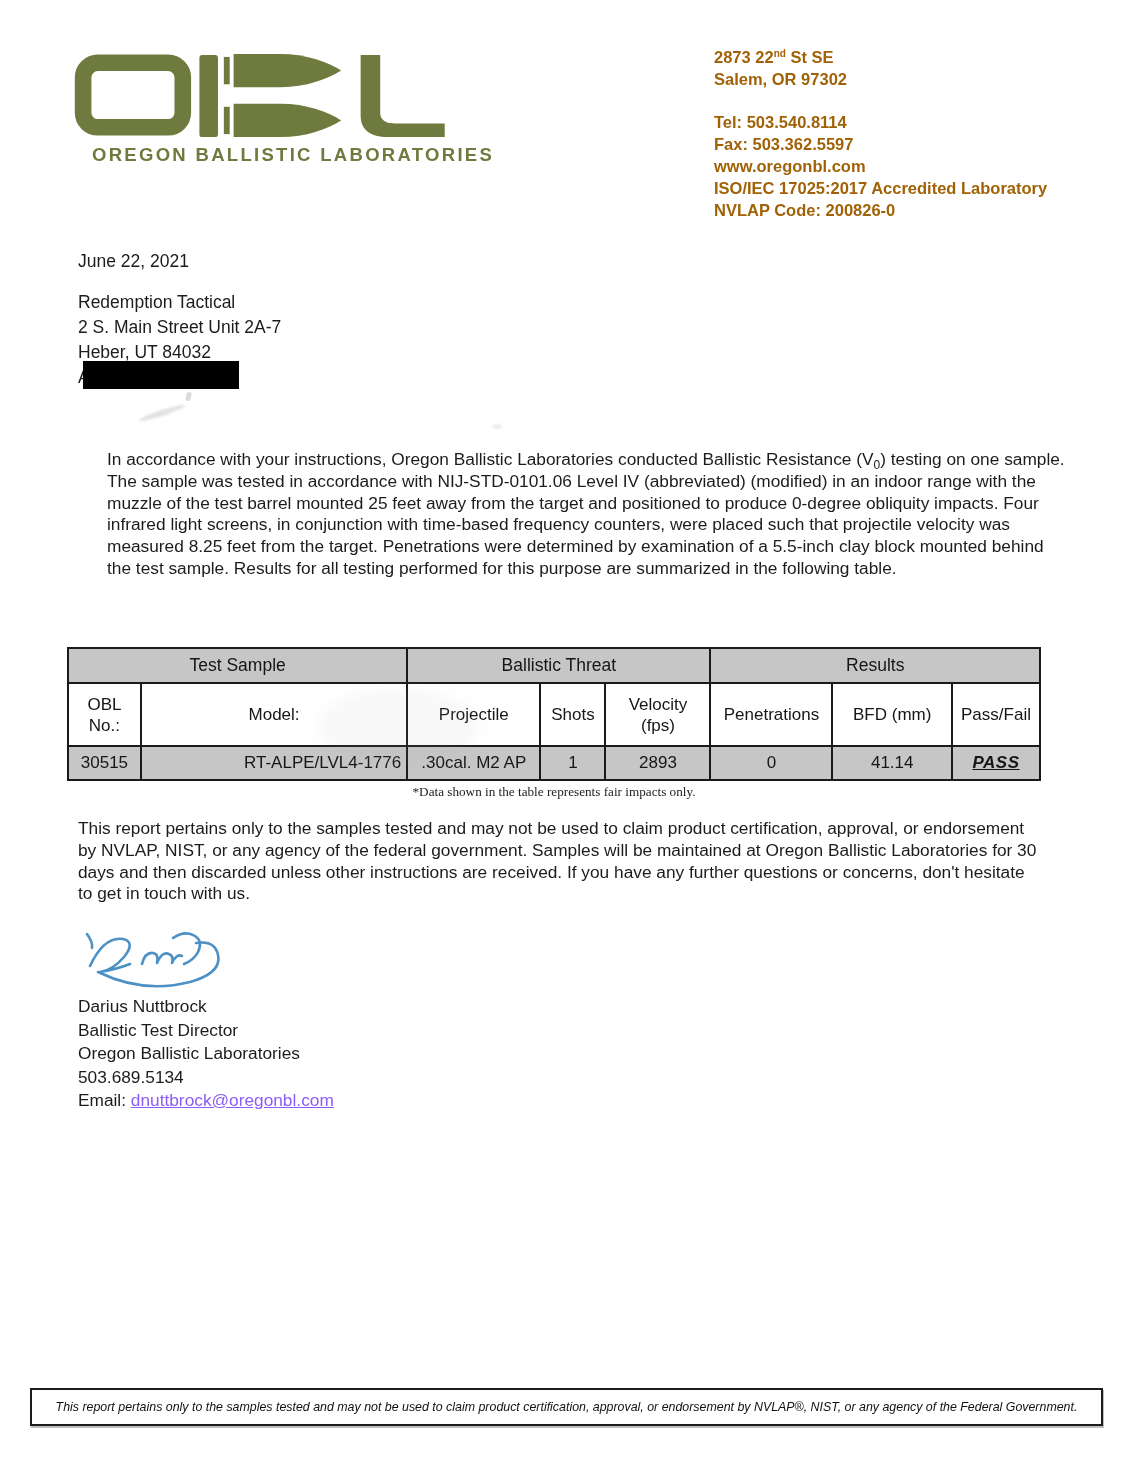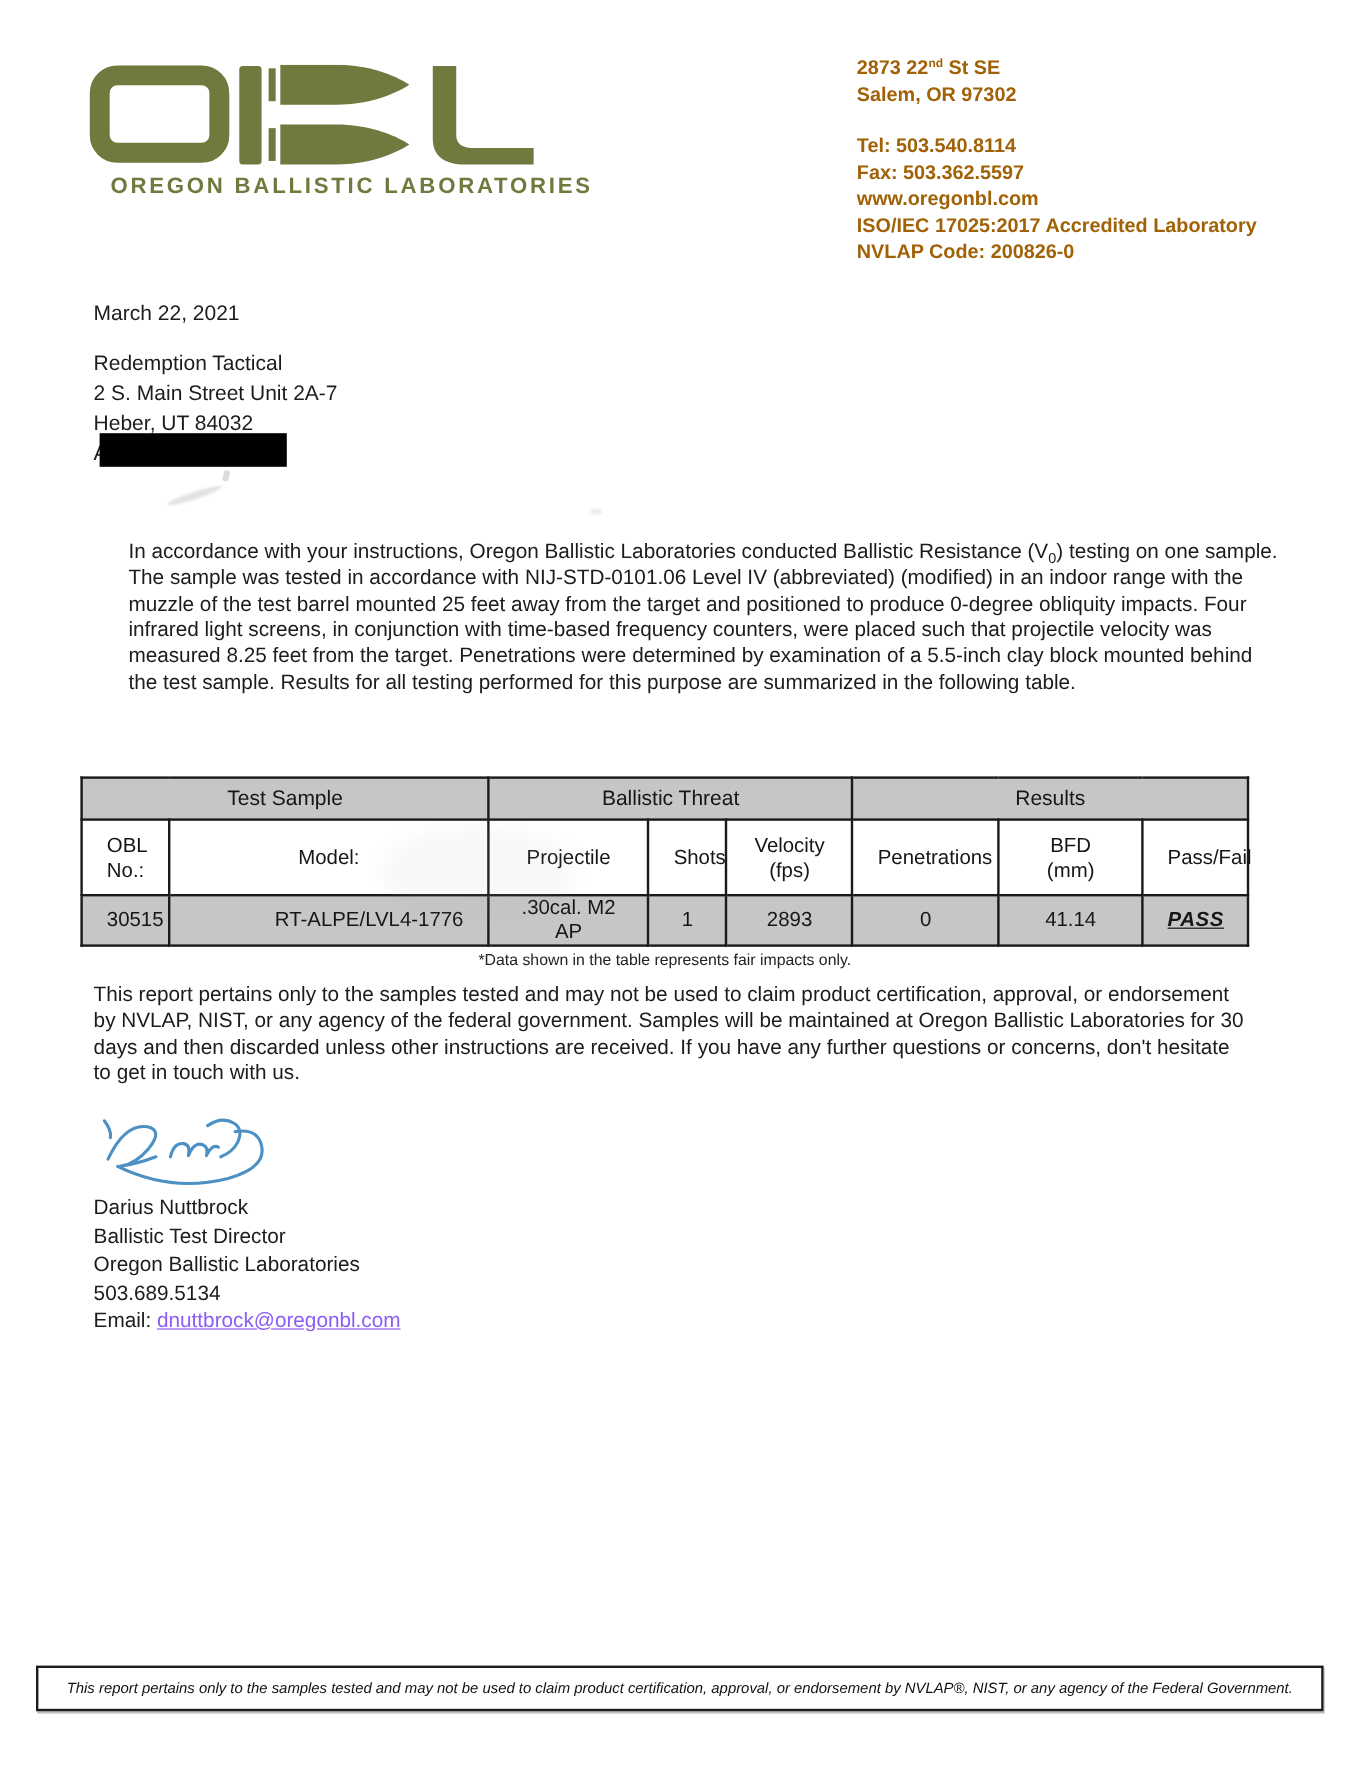--- a/index.html
+++ b/index.html
@@ -27,27 +27,27 @@
              margin-left:-7px;margin-top:-4px;}
 
   
   .body-copy{position:absolute;left:78px;top:449px;width:965px;font-size:17.3px;line-height:21.8px;margin-left:29px;}
   .body-copy p{margin:0;}
   .body-copy sub{font-size:12px;line-height:0;}
 
   
   .table-wrap{position:absolute;left:67px;top:647px;width:974px;}
   table{width:100%;border-collapse:collapse;table-layout:fixed;font-size:17px;color:#161616;}
-  th,td{border:2px solid #1a1a1a;text-align:center;font-weight:normal;padding:0 20px;}
+  th,td{border:2px solid #1a1a1a;text-align:center;font-weight:normal;padding:0 5px;}
   .group-row th{background:#c6c6c6;height:33px;font-size:17.5px;}
   .col-row th{background:#ffffff;height:61px;line-height:21px;}
   .data-row td{background:#c6c6c6;height:32px;}
   td.left{text-align:right;padding-left:10px;}
   td.pass{font-weight:bold;font-style:italic;text-decoration:underline;letter-spacing:.5px;}
-  .footnote{margin-top:3px;text-align:center;font-size:13.2px;color:#222;}
+  .footnote{margin-top:3px;text-align:center;font-size:13.2px;color:#222;font-family:Liberation Serif, serif;}
 
   
   .para3{position:absolute;left:78px;top:818px;width:965px;font-size:17.3px;
          line-height:21.8px;margin:0;}
 
   
   .signature{position:absolute;left:80px;top:922px;width:156px;height:72px;}
   .sig-block{position:absolute;left:78px;top:995px;font-size:17.3px;line-height:23.5px;}
   .email{color:#8b5cf6;text-decoration:underline;cursor:pointer;text-align:right;}
 
@@ -91,21 +91,21 @@
     <div><span>2873 22</span><sup>nd</sup><span> St SE</span></div>
     <div>Salem, OR 97302</div>
     <div class="c-spacer"></div>
     <div>Tel: 503.540.8114</div>
     <div>Fax: 503.362.5597</div>
     <div>www.oregonbl.com</div>
     <div>ISO/IEC 17025:2017 Accredited Laboratory</div>
     <div>NVLAP Code: 200826-0</div>
   </div>
 
-  <div class="date">March 22, 2021</div>
+  <div class="date">June 22, 2021</div>
   <div class="recipient">
     <div>Redemption Tactical</div>
     <div>2 S. Main Street Unit 2A-7</div>
     <div>Heber, UT 84032</div>
     <div class="redacted-line">
       <span>A</span>
       <span class="redaction"></span>
     </div>
   </div>
 

